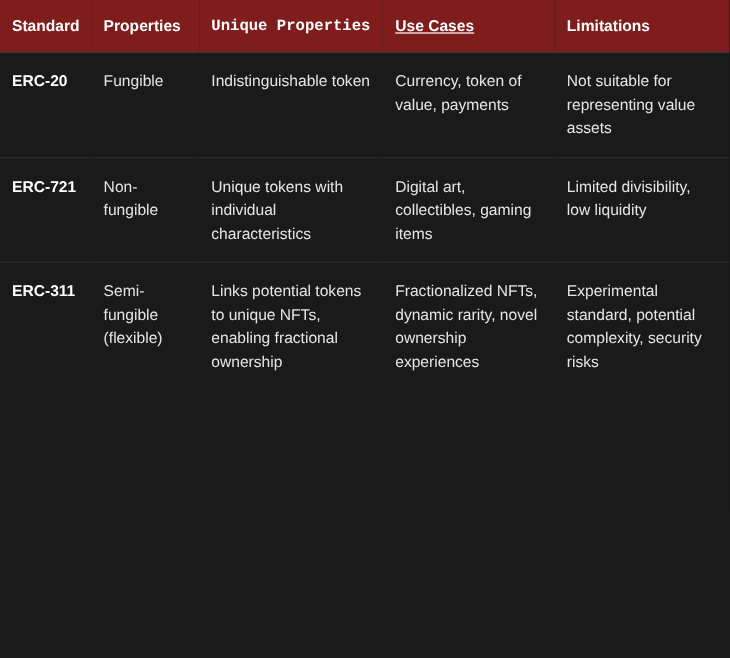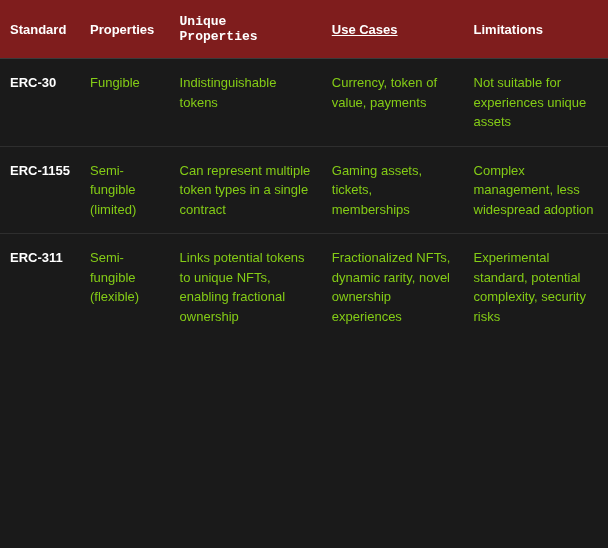--- a/index.html
+++ b/index.html
@@ -39,21 +39,21 @@
       border-bottom: 1px solid #2e2e2e;
     }
 
     tbody tr:last-child {
       border-bottom: none;
     }
 
     tbody td {
       padding: 14px 10px;
       vertical-align: top;
-      color: #84cc16;
+      color: #e5e5e5;
       font-size: 13px;
       line-height: 1.5;
     }
 
     tbody td:first-child {
       font-weight: 700;
       color: #ffffff;
       white-space: nowrap;
     }
 
@@ -71,32 +71,32 @@
     <tr>
       <th class="col-standard">Standard</th>
       <th class="col-fungibility">Properties</th>
       <th class="col-unique">Unique Properties</th>
       <th class="col-use">Use Cases</th>
       <th class="col-limitations">Limitations</th>
     </tr>
   </thead>
   <tbody id="table-body">
   <tr>
-        <td>ERC-30</td>
+        <td>ERC-20</td>
         <td>Fungible</td>
-        <td>Indistinguishable tokens</td>
+        <td>Indistinguishable token</td>
         <td>Currency, token of value, payments</td>
-        <td>Not suitable for experiences unique assets</td>
+        <td>Not suitable for representing value assets</td>
       </tr>
       <tr>
-        <td>ERC-1155</td>
-        <td>Semi-fungible (limited)</td>
-        <td>Can represent multiple token types in a single contract</td>
-        <td>Gaming assets, tickets, memberships</td>
-        <td>Complex management, less widespread adoption</td>
+        <td>ERC-721</td>
+        <td>Non-fungible</td>
+        <td>Unique tokens with individual characteristics</td>
+        <td>Digital art, collectibles, gaming items</td>
+        <td>Limited divisibility, low liquidity</td>
       </tr>
       <tr>
         <td>ERC-311</td>
         <td>Semi-fungible (flexible)</td>
         <td>Links potential tokens to unique NFTs, enabling fractional ownership</td>
         <td>Fractionalized NFTs, dynamic rarity, novel ownership experiences</td>
         <td>Experimental standard, potential complexity, security risks</td>
       </tr>
     </tbody>
 </table>

